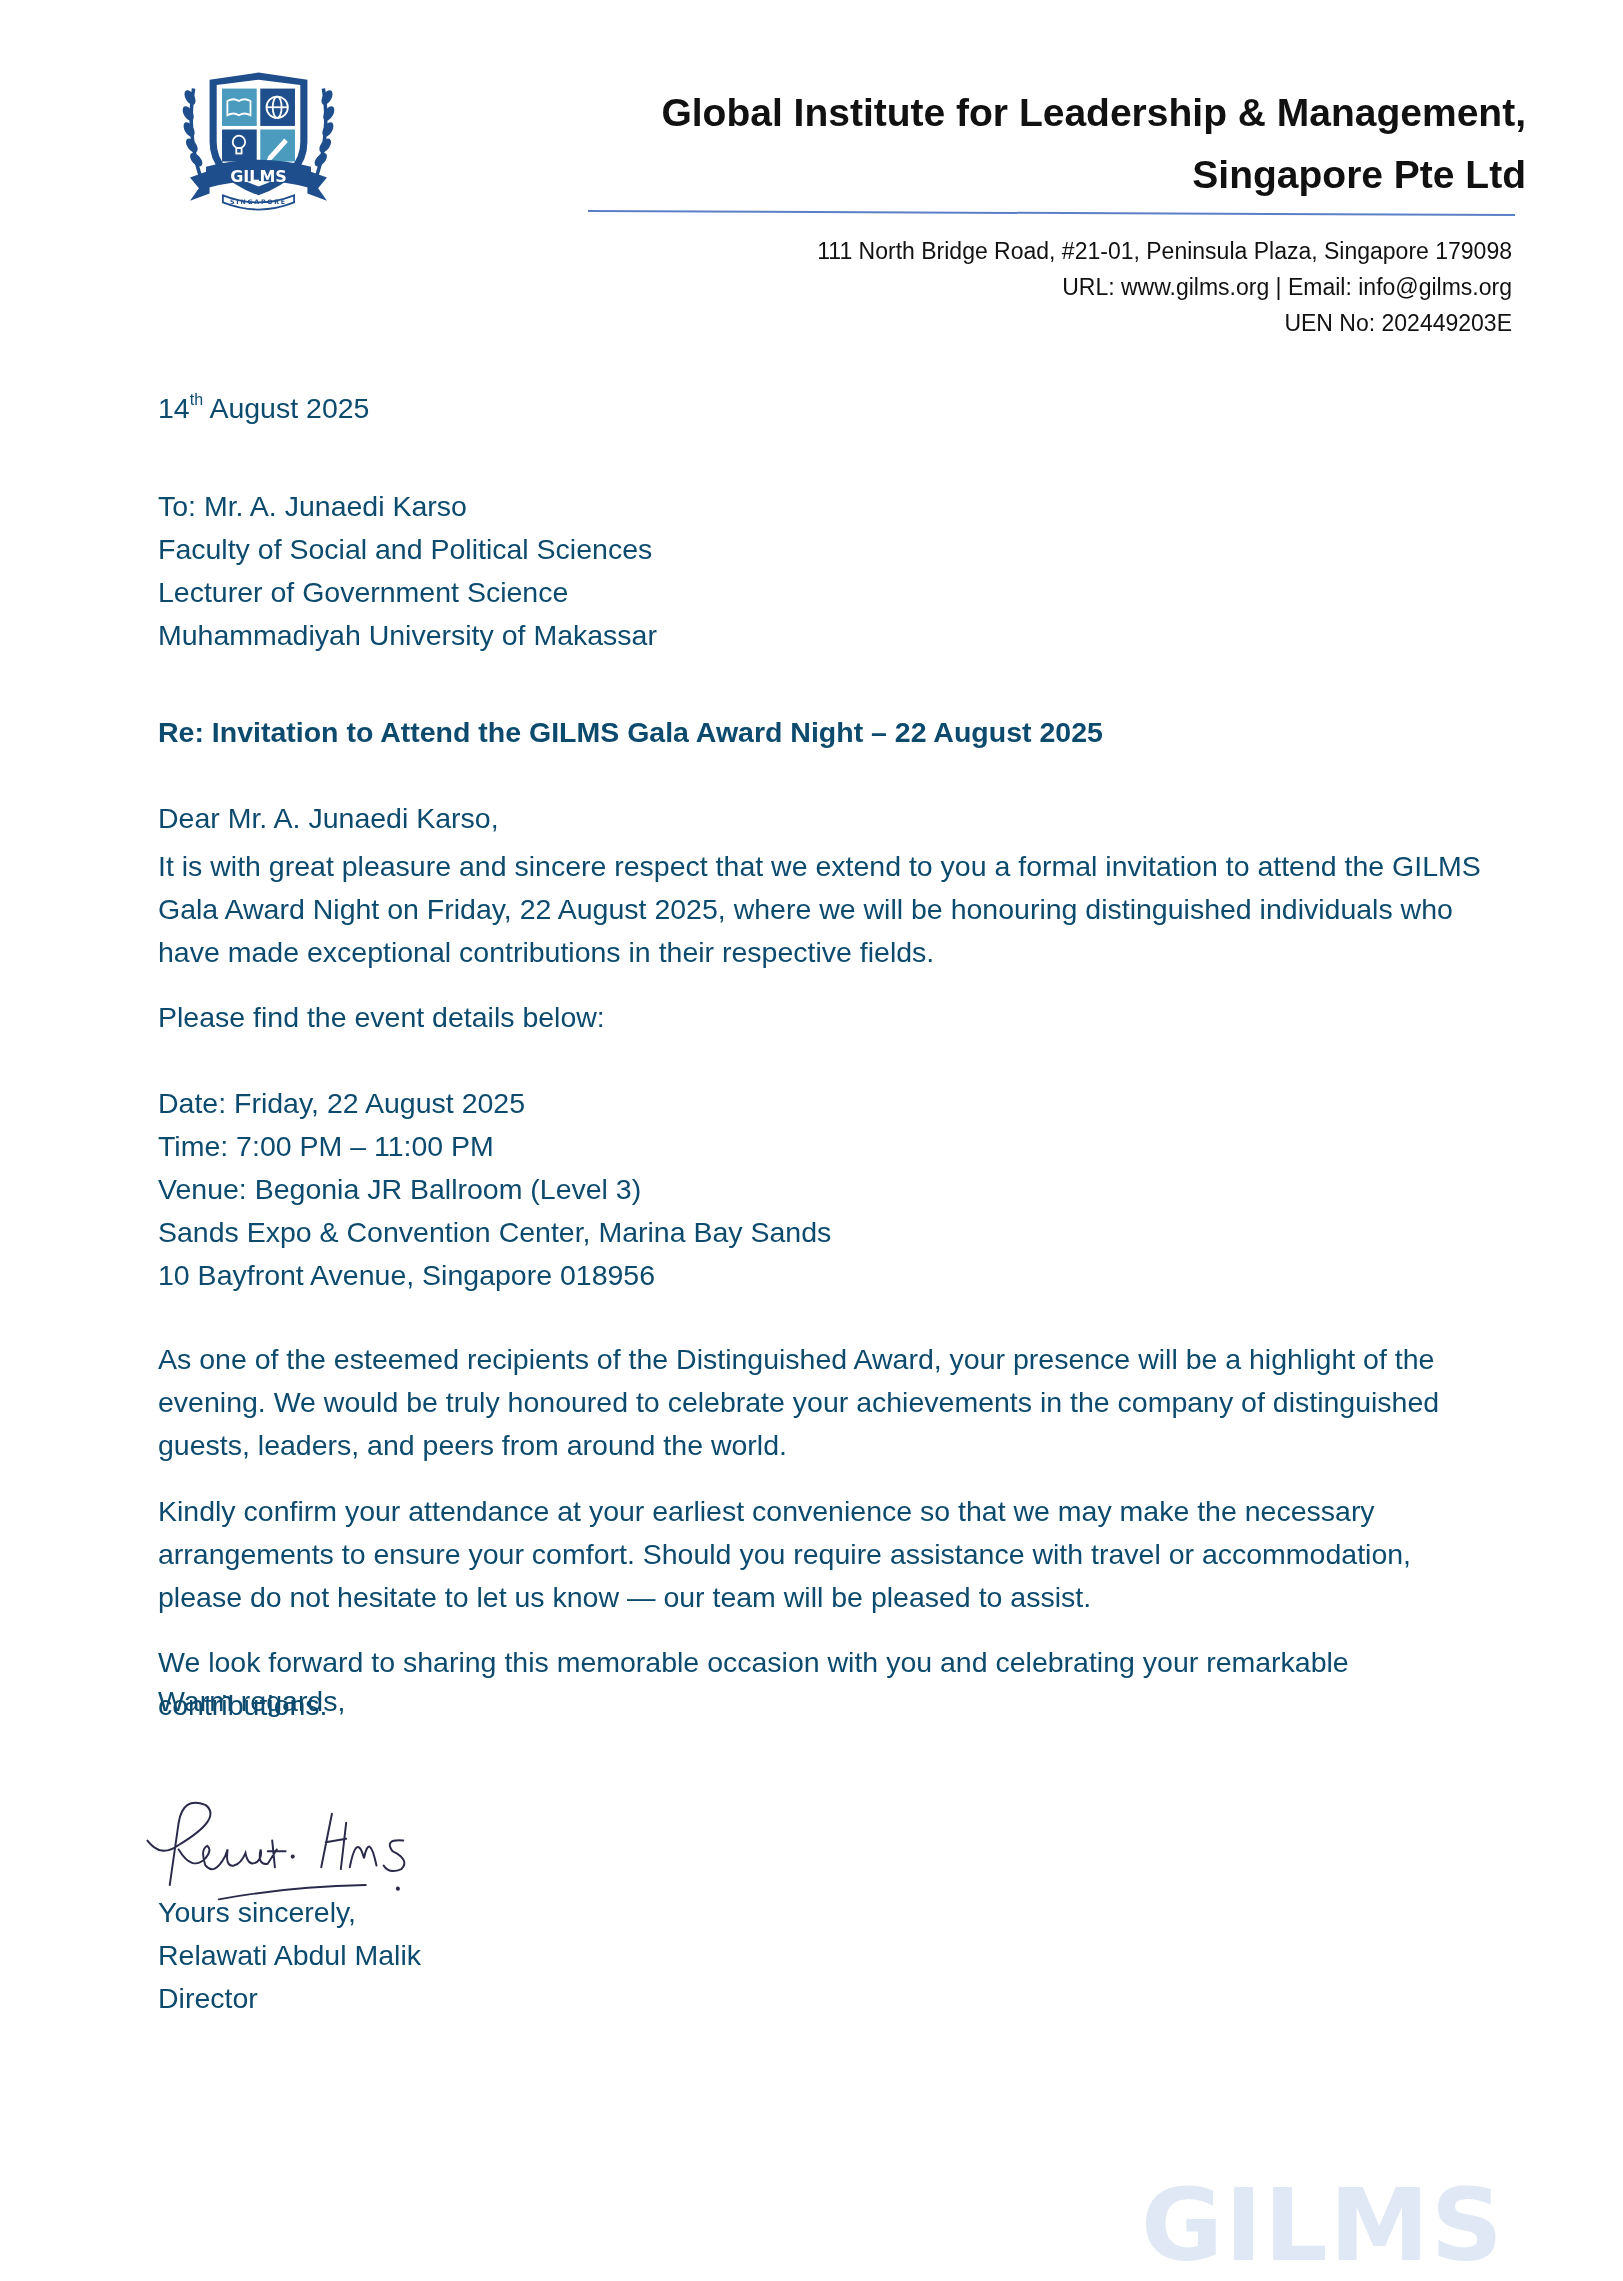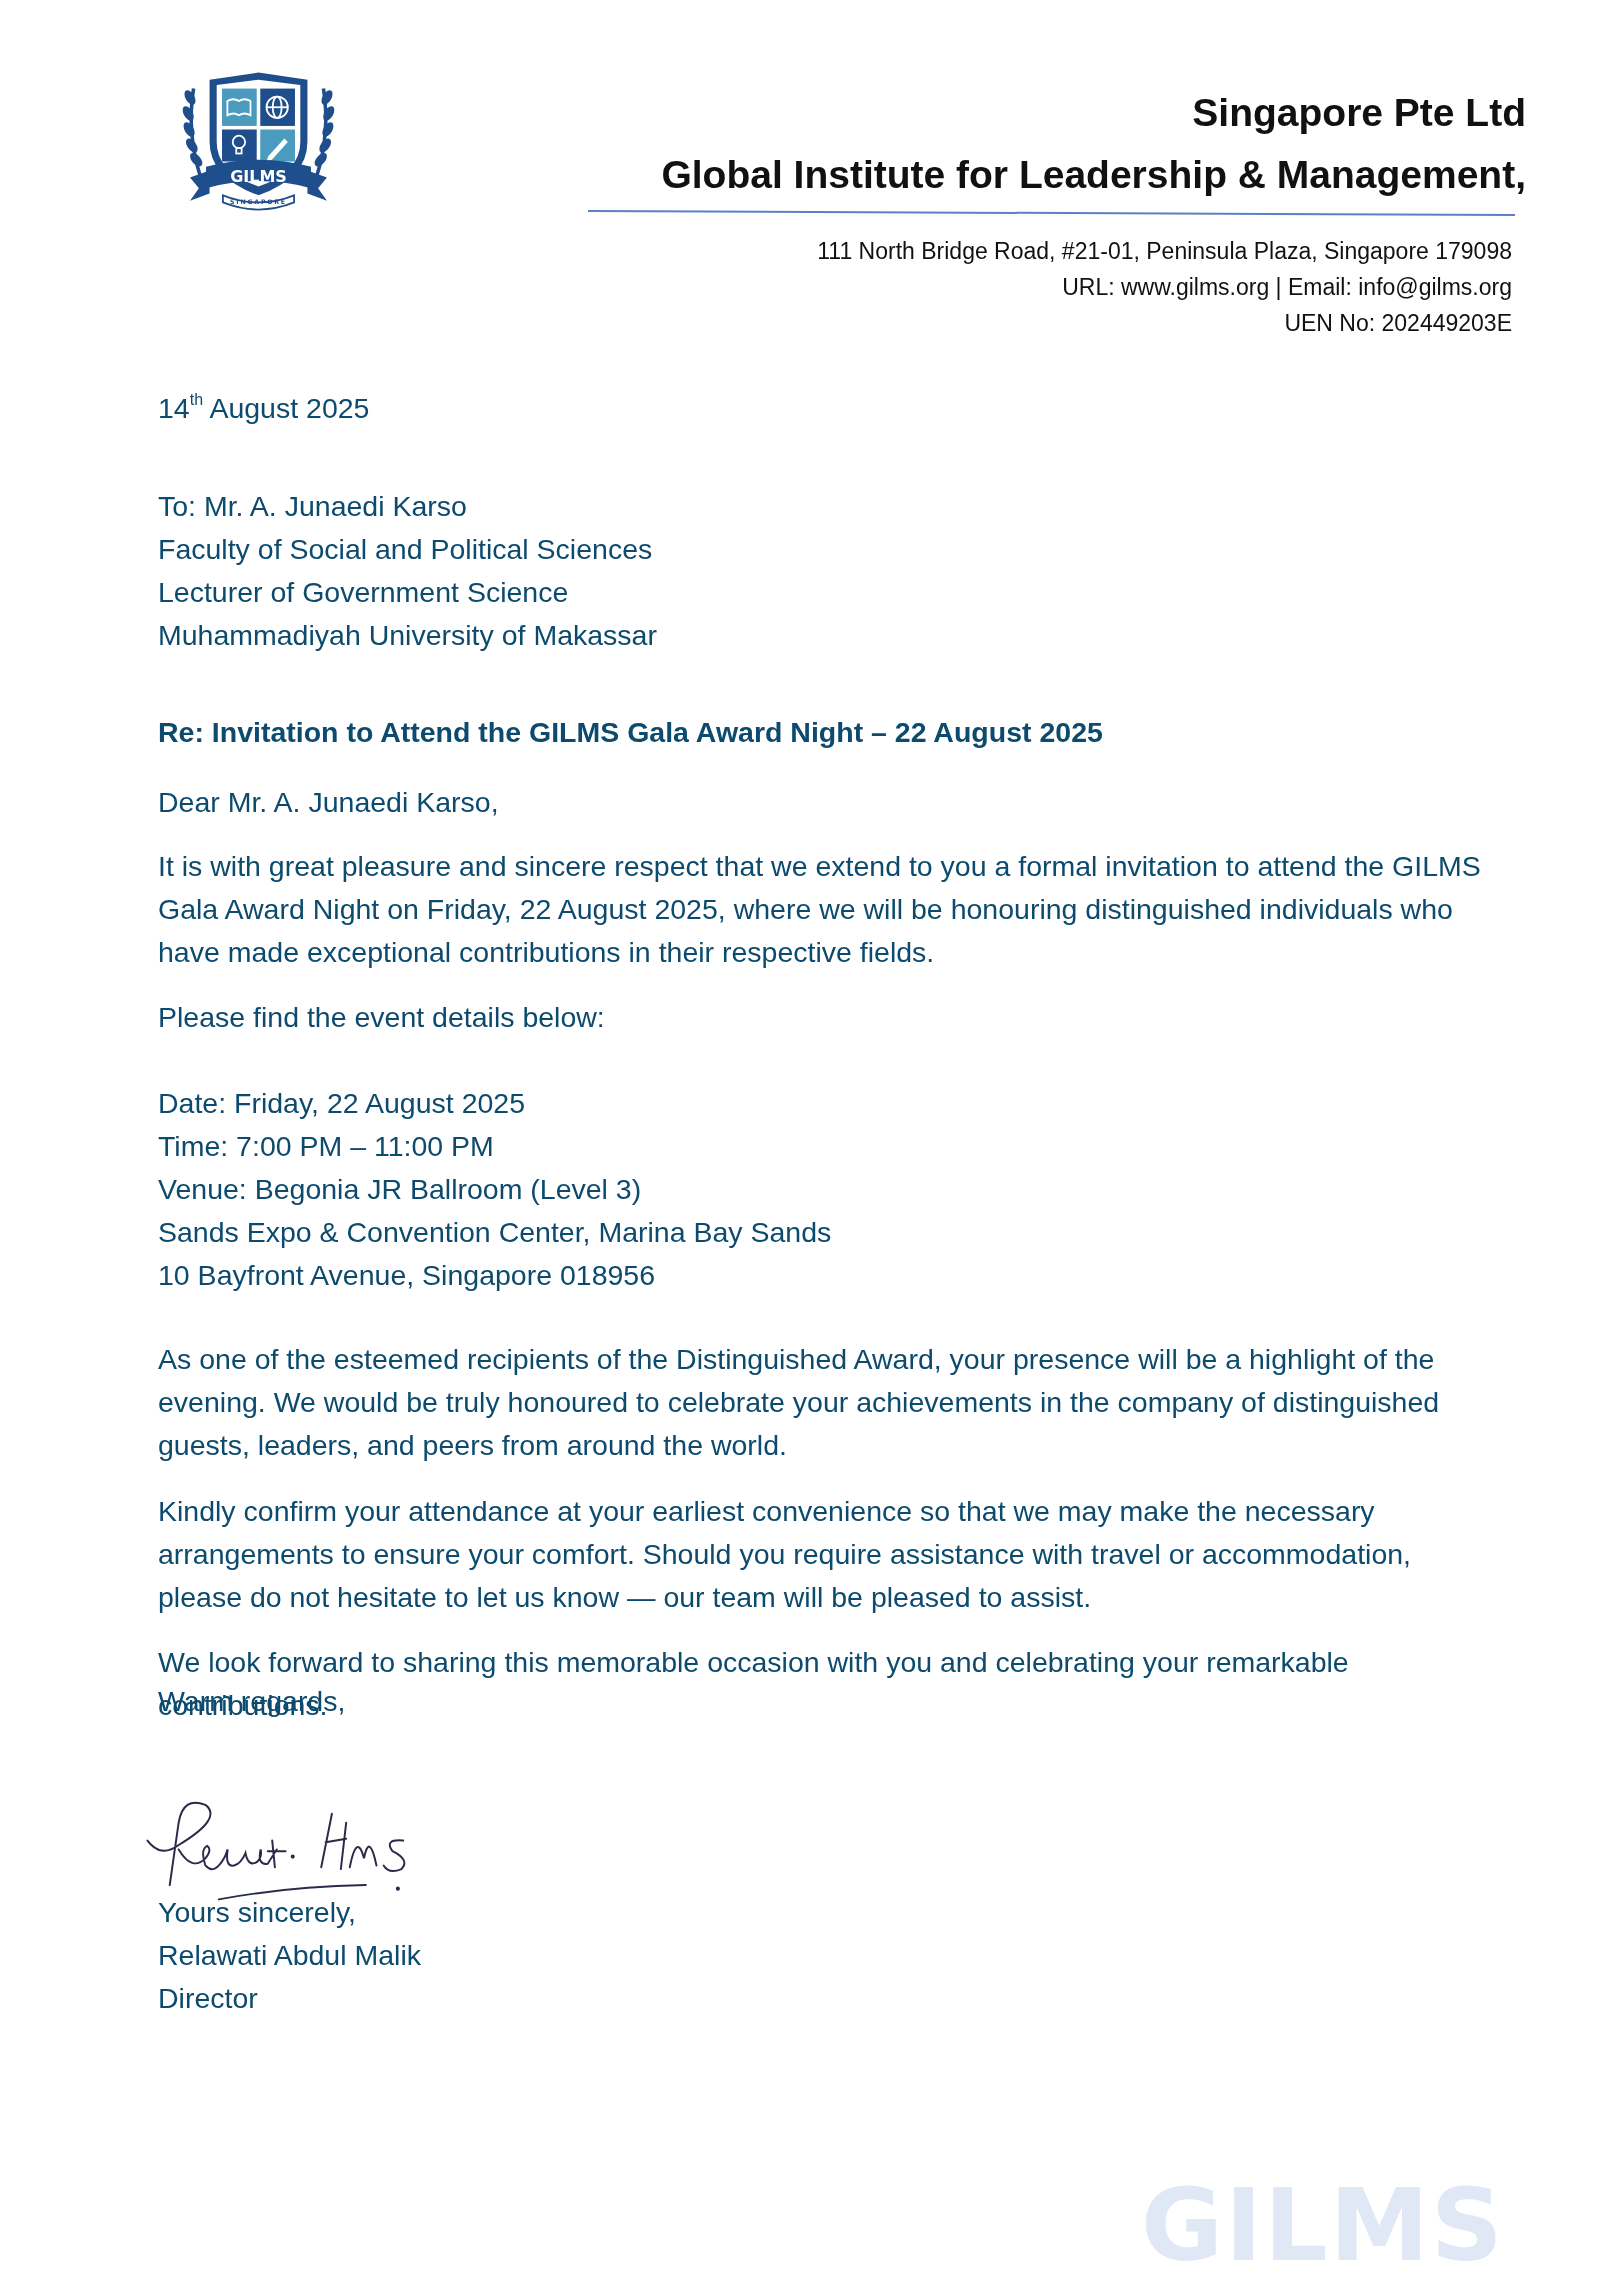--- a/index.html
+++ b/index.html
@@ -19,21 +19,21 @@
   }
   .contact {
     position: absolute; right: 112px; top: 233px; text-align: right;
     font-size: 23px; line-height: 36px; color: #111;
   }
   .body-text { position: absolute; left: 158px; font-size: 28.5px; line-height: 43px; color: #0c4a6e; }
   .date { top: 378px; }
   .date sup { font-size: 16px; vertical-align: 12.5px; }
   .recipient { top: 485px; }
   .subject { top: 711px; font-weight: bold; }
-  .salutation { top: 781px; text-align: center; }
+  .salutation { top: 797px; text-align: center; }
   .para { width: 1328px; }
   .p1 { top: 845px; }
   .p2 { top: 996px; }
   .details { top: 1082px; }
   .p3 { top: 1338px; }
   .p4 { top: 1490px; }
   .p5 { top: 1641px; }
   .closing { top: 1680px; }
   .signature { position: absolute; left: 143px; top: 1787px; width: 303px; height: 116px; }
   .signoff { top: 1891px; }
@@ -90,22 +90,22 @@
 
   <path d="M18 140 L40 132 L40 158 L18 166 L28 152 Z" fill="#1f4e8c"></path>
   <path d="M172 140 L150 132 L150 158 L172 166 L162 152 Z" fill="#1f4e8c"></path>
   <path d="M36 128 Q95 112 154 128 L154 152 Q95 136 36 152 Z" fill="#1f4e8c"></path>
   <text x="95" y="145" text-anchor="middle" fill="#fff" font-family="DejaVu Sans, sans-serif" font-weight="bold" font-size="18">GILMS</text>
   <path d="M55 160 Q95 176 135 160 L135 168 Q95 184 55 168 Z" fill="#ffffff" stroke="#1f4e8c" stroke-width="2"></path>
   <text x="95" y="170" text-anchor="middle" fill="#1f4e8c" font-family="DejaVu Sans, sans-serif" font-weight="bold" font-size="7" letter-spacing="2">SINGAPORE</text>
 </svg>
 
 <div class="org-name">
+  <span class="line">Global Institute for Leadership &amp; Management,</span>
   <span class="line">Singapore Pte Ltd</span>
-  <span class="line">Global Institute for Leadership &amp; Management,</span>
 </div>
 
 <div class="rule"></div>
 
 <div class="contact">
   <span class="line">111 North Bridge Road, #21-01, Peninsula Plaza, Singapore 179098</span>
   <span class="line">URL: www.gilms.org | Email: info@gilms.org</span>
   <span class="line">UEN No: 202449203E</span>
 </div>
 

